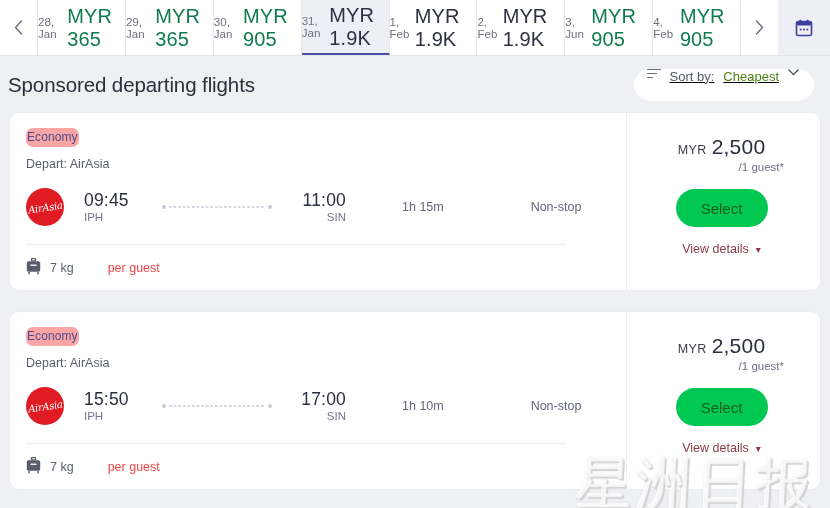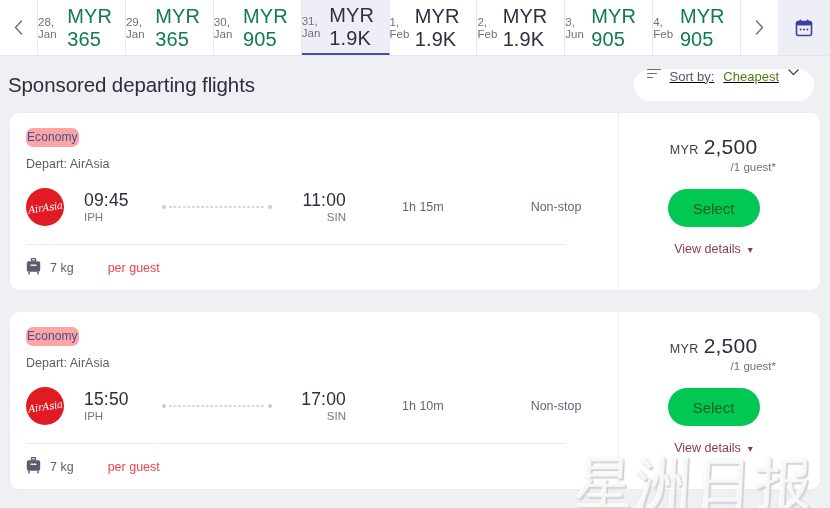--- a/index.html
+++ b/index.html
@@ -221,21 +221,21 @@
     gap: 9px;
     padding: 13px 16px 0 16px;
   }
   .bag-icon { display: block; }
   .bag-text { font-size: 12.5px; color: #5c6073; }
   .bag-text.sub { color: #ef4444; margin-left: 25px; }
 
   
   .price-col {
     position: absolute;
-    top: 0; right: 12px;
+    top: 0; right: 4px;
     width: 190px;
     height: 100%;
     border-left: 1px solid #ededf2;
     padding-top: 22px;
     display: flex;
     flex-direction: column;
     align-items: center;
   }
   .price-row { display: flex; align-items: baseline; justify-content: center; }
   .price-cur {

